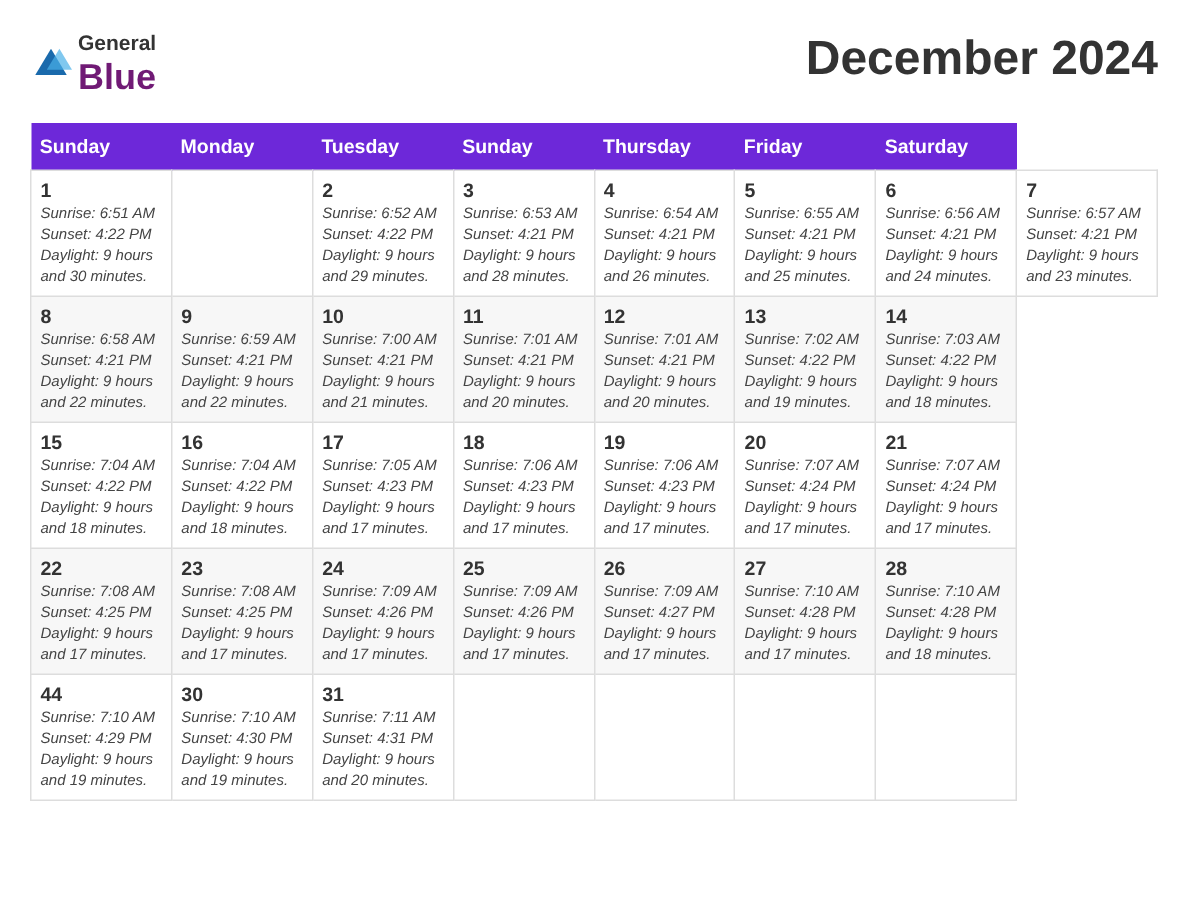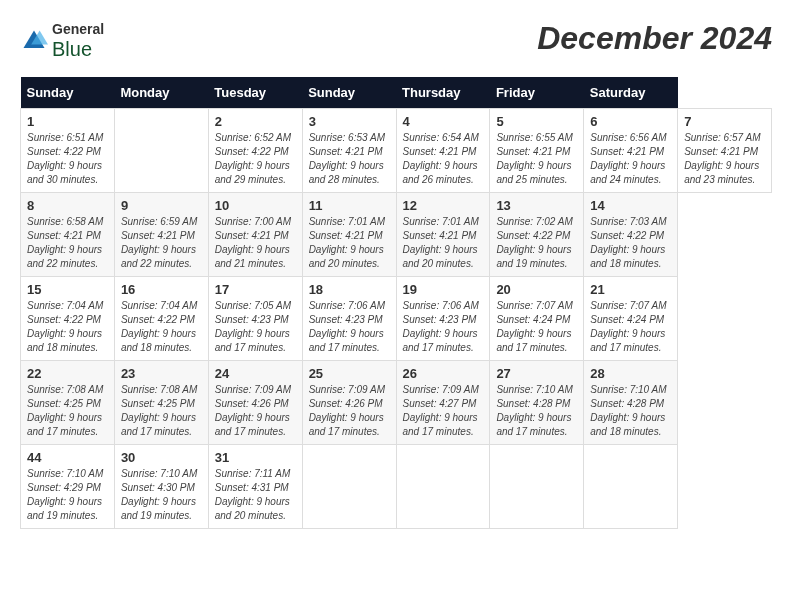--- a/index.html
+++ b/index.html
@@ -20,48 +20,47 @@
       display: flex;
       align-items: center;
       gap: 4px;
     }
     .logo-text-general {
       font-size: 14px;
       font-weight: bold;
       color: #333;
     }
     .logo-text-blue {
-      font-size: 20px;
-      font-weight: normal;
-      color: #14532d;
+      font-size: 24px;
+      font-weight: bold;
+      color: #701a75;
     }
     .logo-icon {
       width: 28px;
       height: 28px;
     }
     .title-area {
       text-align: left;
-      font-style: italic;
     }
     .month-title {
       font-size: 32px;
       font-weight: bold;
       color: #333;
     }
     .location-title {
       font-size: 16px;
       color: #555;
     }
     table {
       width: 100%;
       border-collapse: collapse;
       table-layout: fixed;
     }
     thead tr th {
-      background: #0f172a;
+      background: #6d28d9;
       color: #fff;
       font-size: 13px;
       font-weight: bold;
       padding: 8px 6px;
       text-align: left;
     }
     tbody tr td {
       border: 1px solid #ddd;
       vertical-align: top;
       padding: 5px 6px;

